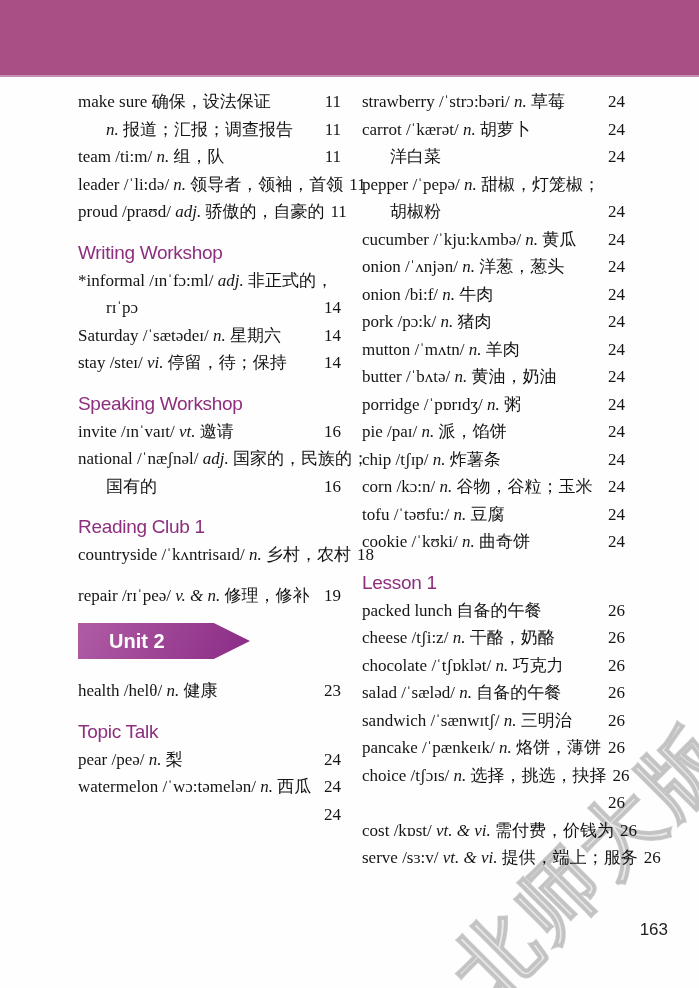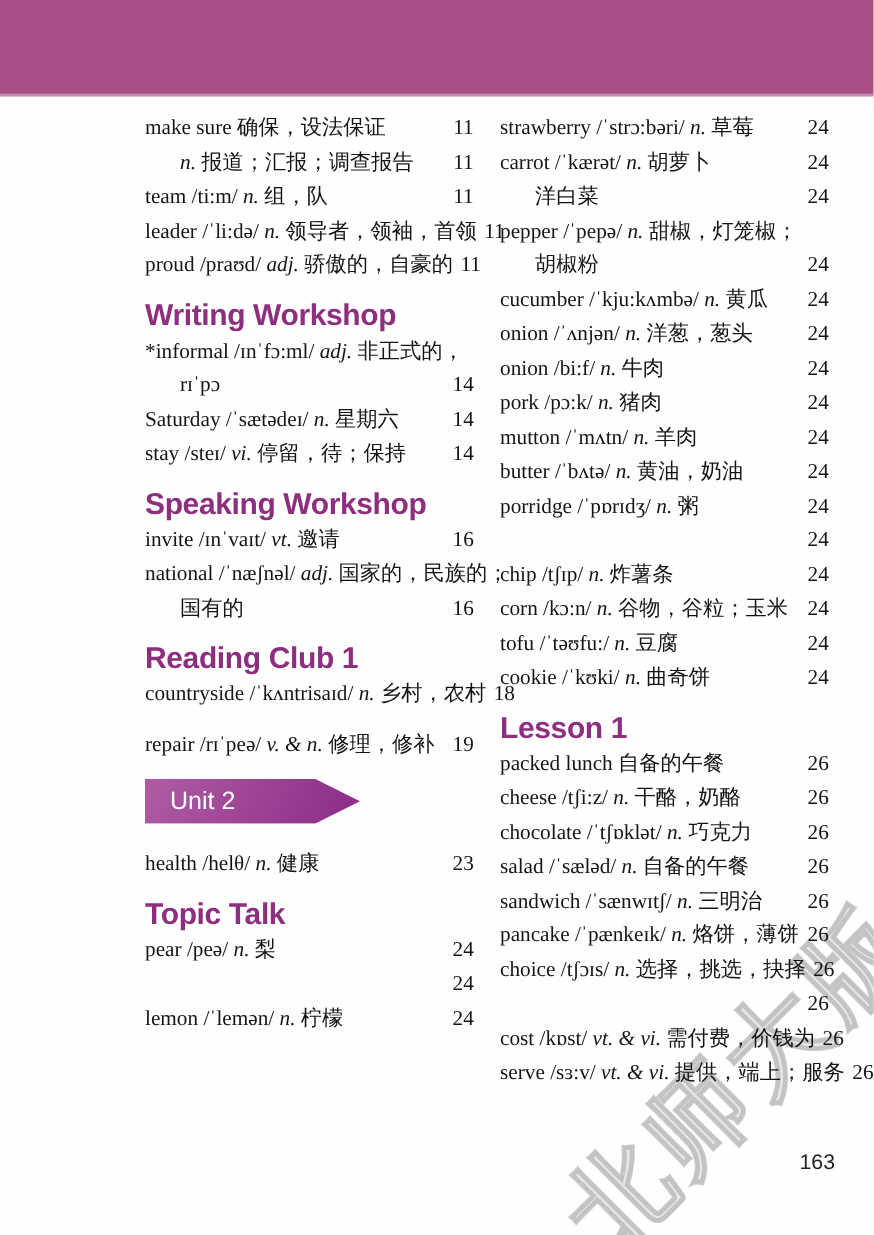--- a/index.html
+++ b/index.html
@@ -14,42 +14,42 @@
   }
   .watermark{
     position:absolute;left:392px;top:808px;width:400px;text-align:center;
     transform:rotate(-45deg);transform-origin:center;
     font-family:"Liberation Serif","DejaVu Serif",serif;font-weight:700;
     font-size:82px;letter-spacing:6px;white-space:nowrap;
     color:rgba(190,190,190,0.35);
     -webkit-text-stroke:1.5px rgba(150,150,150,0.45);
     z-index:0;pointer-events:none;
   }
-  .col{position:absolute;top:88px;width:263px;z-index:2;margin-left:38px;}
+  .col{position:absolute;top:88px;width:263px;z-index:2;}
   .col-left{left:78px;}
   .col-right{left:362px;}
   .section{margin-top:13px;}
   .col > .section:first-child{margin-top:0;}
   .sec-heading{
     margin:0;font-family:"Liberation Sans","DejaVu Sans",sans-serif;
-    font-weight:700;font-size:24px;line-height:28px;letter-spacing:-0.3px;
+    font-weight:400;font-size:19px;line-height:28px;letter-spacing:-0.3px;
     color:var(--heading,#8d2e7e);
   }
   .row{display:flex;align-items:baseline;font-size:17px;line-height:27.5px;}
   .row.indent{padding-left:28px;}
   .entry-text{flex:0 0 auto;white-space:nowrap;}
   .entry-text i{font-style:italic;}
   .page-num{margin-left:auto;padding-left:6px;}
   .unit-banner{
     width:172px;height:36px;margin:14px 0 18px 0;box-sizing:border-box;
     clip-path:polygon(0 0,79% 0,100% 50%,79% 100%,0 100%);
     background:linear-gradient(115deg,var(--banner-from,#b05ca4) 0%,var(--banner-to,#8e3089) 90%);
-    display:flex;align-items:center;padding-left:20px;
+    display:flex;align-items:center;padding-left:31px;
     color:var(--banner-text,#ffffff);
-    font-family:"Liberation Sans","DejaVu Sans",sans-serif;font-weight:400;font-size:20px;
+    font-family:"Liberation Sans","DejaVu Sans",sans-serif;font-weight:700;font-size:20px;
   }
   .pageno{
     position:absolute;right:31px;top:920px;z-index:2;
     font-family:"Liberation Sans","DejaVu Sans",sans-serif;font-size:17px;color:#222;
   }
 </style>
 </head>
 <body>
 
 <div class="page">
@@ -132,24 +132,24 @@
           <span class="page-num">23</span>
         </div>
       </div>
       <div class="section">
         <h3 class="sec-heading">Topic Talk</h3>
         <div class="row">
           <div class="entry-text"><span>pear </span><span>/peə/ </span><i>n. </i><span>梨</span></div>
           <span class="page-num">24</span>
         </div>
         <div class="row">
-          <span class="page-num">24</span>
-        </div>
-        <div class="row">
-          <div class="entry-text"><span>lemon </span><span>/ˈlemən/ </span><i>n. </i><span>柠檬</span></div>
+          <div class="entry-text"><span>watermelon </span><span>/ˈwɔ:təmelən/ </span><i>n. </i><span>西瓜</span></div>
+          <span class="page-num">24</span>
+        </div>
+        <div class="row">
           <span class="page-num">24</span>
         </div>
       </div>
     </div>
   <div class="col col-right" id="col-right">
       <div class="section">
         <div class="row">
           <div class="entry-text"><span>strawberry </span><span>/ˈstrɔ:bəri/ </span><i>n. </i><span>草莓</span></div>
           <span class="page-num">24</span>
         </div>
@@ -190,20 +190,21 @@
         </div>
         <div class="row">
           <div class="entry-text"><span>butter </span><span>/ˈbʌtə/ </span><i>n. </i><span>黄油，奶油</span></div>
           <span class="page-num">24</span>
         </div>
         <div class="row">
           <div class="entry-text"><span>porridge </span><span>/ˈpɒrɪdʒ/ </span><i>n. </i><span>粥</span></div>
           <span class="page-num">24</span>
         </div>
         <div class="row">
+          <div class="entry-text"><span>pie </span><span>/paɪ/ </span><i>n. </i><span>派，馅饼</span></div>
           <span class="page-num">24</span>
         </div>
         <div class="row">
           <div class="entry-text"><span>chip </span><span>/tʃɪp/ </span><i>n. </i><span>炸薯条</span></div>
           <span class="page-num">24</span>
         </div>
         <div class="row">
           <div class="entry-text"><span>corn </span><span>/kɔ:n/ </span><i>n. </i><span>谷物，谷粒；玉米</span></div>
           <span class="page-num">24</span>
         </div>

